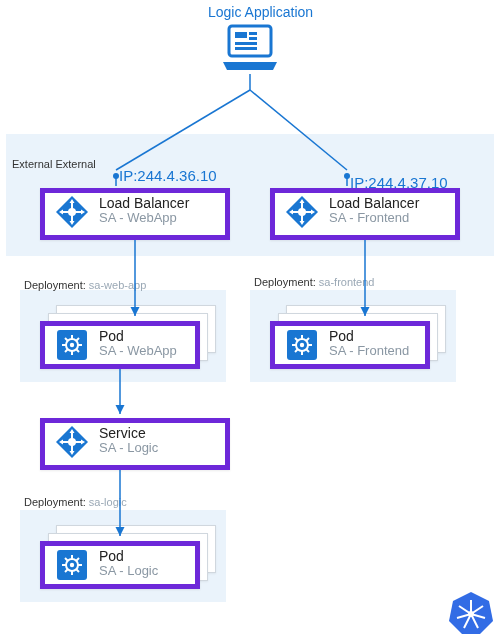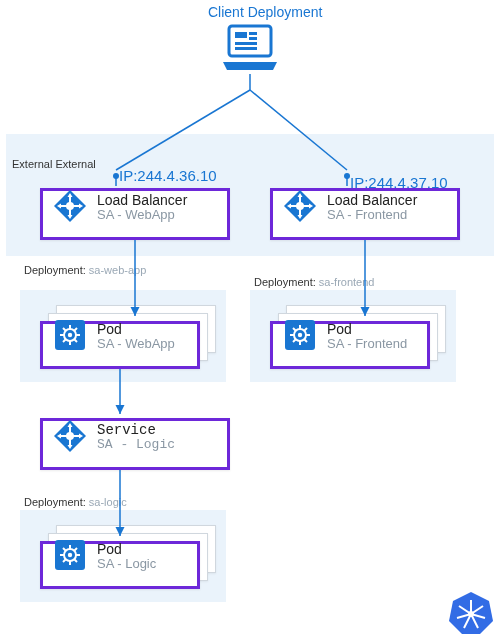--- a/index.html
+++ b/index.html
@@ -6,36 +6,36 @@
   html, body { width: 500px; height: 642px; font-family: "Segoe UI", Arial, sans-serif; background: #fff; }
   .canvas { position: relative; width: 500px; height: 642px; }
   .title { position: absolute; color: #1976d2; font-size: 14px; }
   .ext-box { position: absolute; background: #eaf3fb; border: 1px solid #eaf3fb; }
   .ext-label { position: absolute; font-size: 11px; color: #333; }
   .dep-box { position: absolute; background: #eaf3fb; }
   .dep-label { position: absolute; font-size: 11px; }
   .dep-label .k { color: #333; }
   .dep-label .v { color: #9aa8b5; }
   .ip-label { position: absolute; font-size: 15px; color: #1976d2; }
-  .card { position: absolute; background: #fff; border: 3px solid #6d28d9; box-shadow: 0 1px 2px rgba(0,0,0,.08); display: flex; align-items: flex-end; padding: 14px 10px; gap: 10px; }
+  .card { position: absolute; background: #fff; border: 5px solid #6d28d9; box-shadow: 0 1px 2px rgba(0,0,0,.08); display: flex; align-items: flex-start; padding: 2px 10px; gap: 10px; }
   .card .txt .t1 { font-size: 14px; color: #222; line-height: 1.15; }
   .card .txt .t2 { font-size: 13px; color: #8a97a3; line-height: 1.15; }
   .icon-box { width: 34px; height: 34px; display: flex; align-items: center; justify-content: center; flex: 0 0 34px; }
   .icon-lb svg, .icon-pod svg, .laptop svg { display: block; }
   .stack { position: absolute; }
   .stack .layer { position: absolute; width: 160px; height: 48px; background: #fff; border: 1px solid #d0d7de; box-shadow: 0 1px 2px rgba(0,0,0,.06); }
   .k8s-badge { position: absolute; right: 6px; bottom: 6px; width: 46px; height: 46px; }
   svg.lines { position: absolute; left: 0; top: 0; pointer-events: none; }
   .dot { position: absolute; width: 6px; height: 6px; background:#1976d2; border-radius:50%; }
 </style>
 </head>
 <body>
 <div class="canvas">
 
-<div class="title" style="left:208px; top:4px;">Client Deployment</div>
+<div class="title" style="left:208px; top:4px;">Logic Application</div>
 
 <div style="position:absolute; left:219px; top:24px;">
   <svg width="62" height="50" viewBox="0 0 62 50">
     <rect x="10" y="2" width="42" height="30" rx="3" fill="none" stroke="#1976d2" stroke-width="3"></rect>
     <rect x="16" y="8" width="12" height="6" fill="#1976d2"></rect>
     <rect x="30" y="8" width="8" height="3" fill="#1976d2"></rect>
     <rect x="30" y="13" width="8" height="3" fill="#1976d2"></rect>
     <rect x="16" y="18" width="22" height="3" fill="#1976d2"></rect>
     <rect x="16" y="23" width="22" height="3" fill="#1976d2"></rect>
     <path d="M4 38 L58 38 L54 46 L8 46 Z" fill="#1976d2"></path>
@@ -80,21 +80,21 @@
       <polygon points="4,17 8,14.5 8,19.5" fill="#fff"></polygon>
     </svg>
   </div>
   <div class="txt">
     <div class="t1">Load Balancer</div>
     <div class="t2">SA - Frontend</div>
   </div>
 </div>
 
 <div class="dep-box" style="left:20px; top:290px; width:206px; height:92px;"></div>
-<div class="dep-label" style="left:24px; top:264px;">
+<div class="dep-label" style="left:24px; top:279px;">
   <span class="k">Deployment: </span><span class="v">sa-web-app</span>
 </div>
 
 <div class="dep-box" style="left:250px; top:290px; width:206px; height:92px;"></div>
 <div class="dep-label" style="left:254px; top:276px;">
   <span class="k">Deployment: </span><span class="v">sa-frontend</span>
 </div>
 
 <div class="stack" style="left:40px; top:305px; width:176px; height:64px;">
   <div class="layer" style="left:16px; top:0;"></div>
@@ -145,21 +145,21 @@
             <line x1="11" y1="19" x2="8" y2="22"></line>
           </g>
         </svg>
   </div>
   <div class="txt">
     <div class="t1">Pod</div>
     <div class="t2">SA - Frontend</div>
   </div>
 </div>
 
-<div class="card" style="left:40px; top:418px; width:190px; height:52px;font-family:Liberation Mono, monospace;">
+<div class="card" style="left:40px; top:418px; width:190px; height:52px;">
   <div class="icon-box icon-lb">
     <svg width="34" height="34" viewBox="0 0 34 34">
       <polygon points="17,1 33,17 17,33 1,17" fill="#1976d2"></polygon>
       <circle cx="17" cy="17" r="4" fill="#fff"></circle>
       <path d="M17 17 L17 6 M17 17 L28 17 M17 17 L17 28 M17 17 L6 17" stroke="#fff" stroke-width="2"></path>
       <polygon points="17,4 14.5,8 19.5,8" fill="#fff"></polygon>
       <polygon points="30,17 26,14.5 26,19.5" fill="#fff"></polygon>
       <polygon points="17,30 14.5,26 19.5,26" fill="#fff"></polygon>
       <polygon points="4,17 8,14.5 8,19.5" fill="#fff"></polygon>
     </svg>

